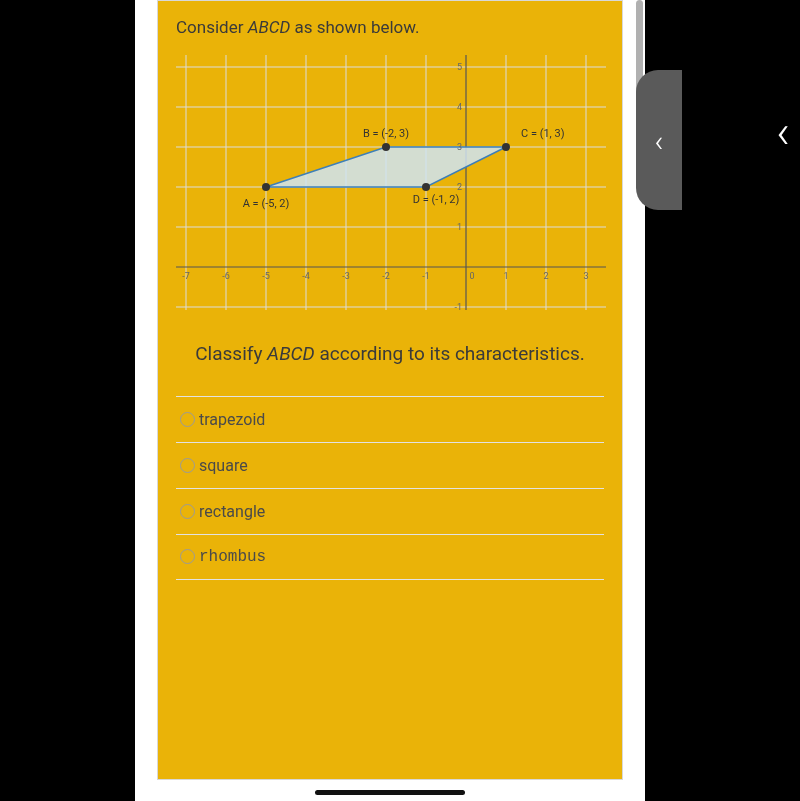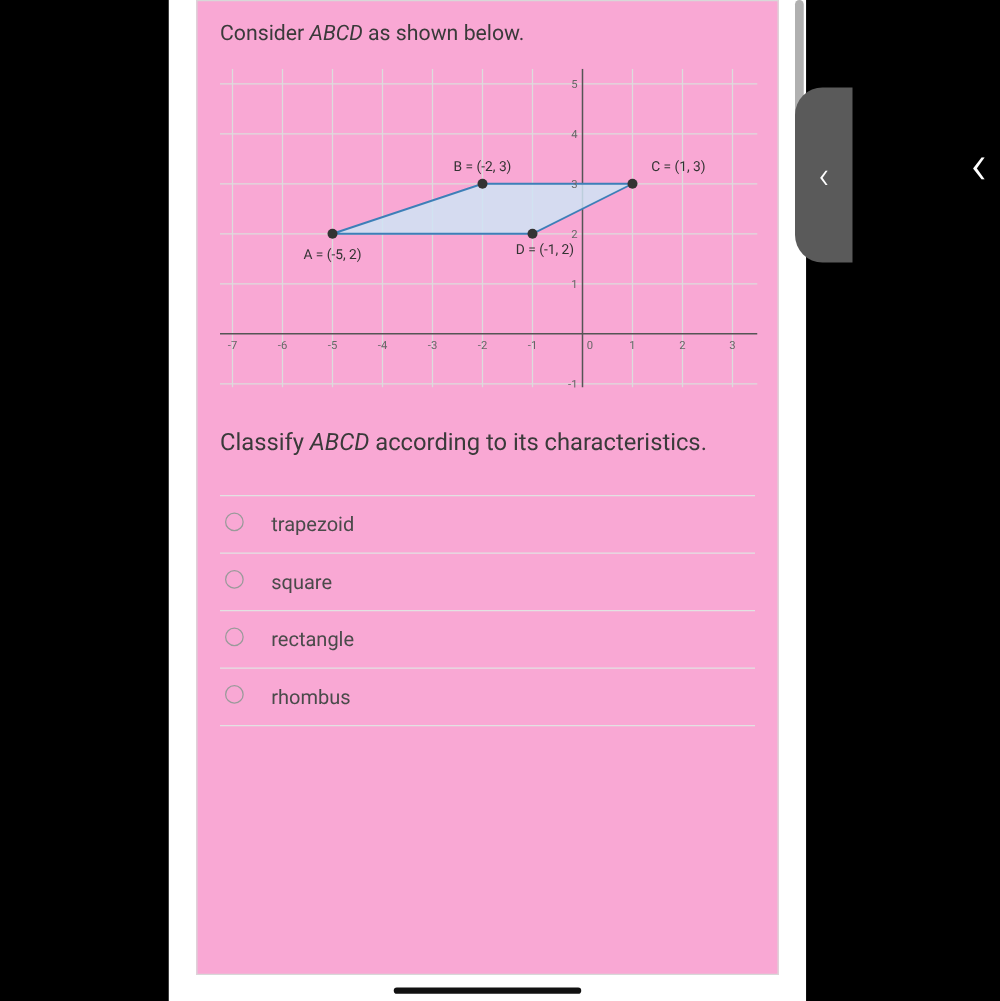--- a/index.html
+++ b/index.html
@@ -1,29 +1,29 @@
 <!DOCTYPE html>
 <html><head>
 <meta charset="utf-8">
 <style>
   * { box-sizing: border-box; margin: 0; padding: 0; }
   html, body { width: 800px; height: 801px; overflow: hidden; font-family: -apple-system, BlinkMacSystemFont, "Segoe UI", Roboto, Helvetica, Arial, sans-serif; }
   body { background: #000; display: flex; }
   .left-black { width: 135px; height: 100%; background: #000; }
   .right-black { width: 155px; height: 100%; background: #000; position: relative; }
   .content-col { width: 510px; height: 100%; background: #fff; position: relative; }
-  .card { border: 1px solid #d8d8d8; margin: 0 22px; padding: 0 18px 18px 18px; height: 780px; background: #f9a8d4; }
+  .card { border: 1px solid #d8d8d8; margin: 0 22px; padding: 0 18px 18px 18px; height: 780px; background: #eab308; }
   .intro { font-size: 17px; color: #3a3a3a; padding: 16px 0 18px 0; font-style: normal; font-weight: 400; }
   .intro i, .classify i { font-style: italic; }
   .graph-wrap { width: 430px; height: 255px; position: relative; }
   .graph-svg { width: 100%; height: 100%; display: block; }
-  .classify { font-size: 19px; color: #3a3a3a; padding: 30px 0 28px 0; line-height: 1.45; }
+  .classify { font-size: 19px; color: #3a3a3a; padding: 30px 0 28px 0; line-height: 1.45; text-align: center; }
   .options { }
-  .opt-row { border-top: 1px solid #e2e2e2; padding: 13px 4px; display: flex; align-items: flex-start; gap: 22px; font-size: 16px; color: #4a4a4a; cursor: pointer; }
-  .opt-row:last-child { border-bottom: 1px solid #e2e2e2; }
+  .opt-row { border-top: 1px solid #e2e2e2; padding: 13px 4px; display: flex; align-items: center; gap: 4px; font-size: 16px; color: #4a4a4a; cursor: pointer; }
+  .opt-row:last-child { border-bottom: 1px solid #e2e2e2; font-family: Liberation Mono, monospace; }
   .radio { width: 15px; height: 15px; border: 1.5px solid #9a9a9a; border-radius: 50%; display: inline-flex; align-items: center; justify-content: center; flex-shrink: 0; }
   .radio.selected { border-color: #555; }
   .radio.selected::after { content: ""; width: 7px; height: 7px; background: #555; border-radius: 50%; display: block; }
   .scrollbar-thumb { position: absolute; right: 2px; top: 0; width: 7px; height: 180px; background: #b0b0b0; border-radius: 4px; }
   .pill { position: absolute; top: 70px; left: -9px; width: 46px; height: 140px; background: #5a5a5a; border-radius: 22px 0 0 22px; display: flex; align-items: center; justify-content: center; color: #fff; font-size: 30px; font-weight: 300; }
   .chev2 { position: absolute; top: 105px; right: 10px; color: #fff; font-size: 46px; font-weight: 300; }
   .home-bar { position: absolute; bottom: 6px; left: 50%; transform: translateX(-50%); width: 150px; height: 5px; background: #111; border-radius: 3px; }
 </style>
 </head>
 <body>

